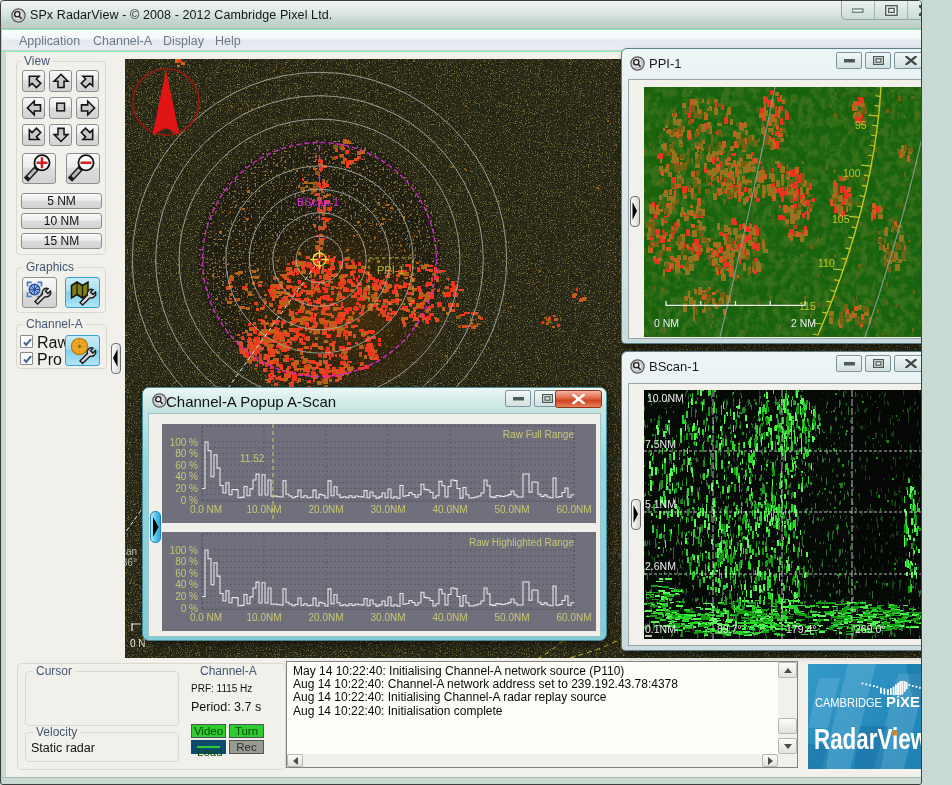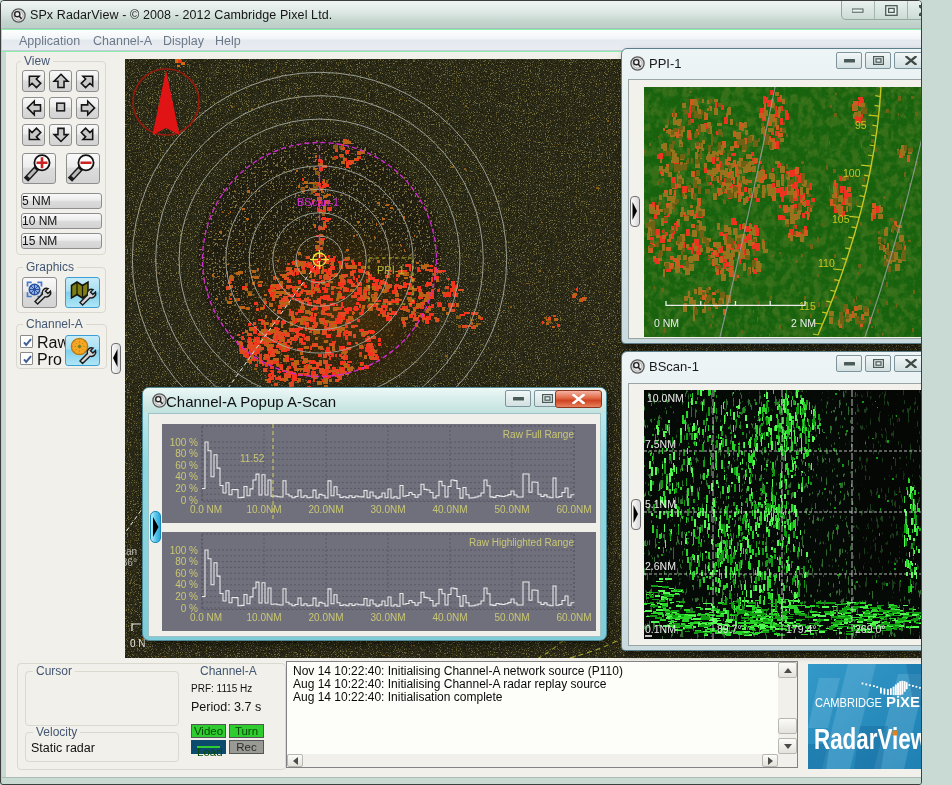--- a/index.html
+++ b/index.html
@@ -8,21 +8,21 @@
 #title-txt{position:absolute;left:29px;top:7px;font-size:12.5px;color:#151515;letter-spacing:.1px}
 #winbtns{position:absolute;right:7px;top:0;height:19px;display:flex;border:1px solid #93a8a2;border-top:none;border-radius:0 0 5px 5px;overflow:hidden;background:linear-gradient(180deg,#e9f1ee,#ccdbd5)}
 .wb{width:33px;height:18px;display:flex;align-items:center;justify-content:center;border-right:1px solid #a3b5af}
 .wb:last-child{border-right:none;width:35px}
 #menubar{position:absolute;left:1px;top:29px;width:950px;height:21px;background:linear-gradient(180deg,#fcfdfe 0%,#f2f5f8 45%,#e4e9ef 50%,#e9edf2 100%);border-bottom:1px solid #c7ccd4}
 .mi{position:absolute;top:4px;font-size:12.5px;color:#6d7888}
 #client-l{position:absolute;left:1px;top:51px;width:950px;height:729px;background:#f1f0ea}
 .gbox{position:absolute;border:1px solid #d9d9d0;border-radius:4px}
 .glabel{position:absolute;font-size:12px;color:#435672;background:#f1f0ea;padding:0 3px;line-height:12px}
 .pbtn{position:absolute;border:1px solid #8e8e8e;border-radius:3px;background:linear-gradient(180deg,#f9f9f9 0%,#ececec 45%,#dcdcdc 50%,#d3d3d3 100%)}
-.pbtn.txt{font-size:12px;color:#111;text-align:left}
+.pbtn.txt{font-size:12px;color:#111;text-align:center}
 .bluebtn{position:absolute;border:1px solid #3c9fd4;border-radius:3px;background:linear-gradient(180deg,#c8ecf8 0%,#a8e0f4 45%,#7fd0ee 50%,#b0e6f6 100%)}
 .cb{position:absolute;width:13px;height:13px;background:#fff;border:1px solid #8a8a8a;border-radius:1px}
 .cbl{position:absolute;font-size:16px;color:#111}
 .tab{position:absolute;width:10px;height:31px;background:linear-gradient(90deg,#fbfbfb,#d8d8d8);border:1.5px solid #6e6e6e;border-radius:4px}
 .fwin{position:absolute;border:1px solid #5c7f8a;border-radius:6px 6px 4px 4px}
 .ftxt{position:absolute;left:27px;top:7px;font-size:13px;color:#1a1a1a}
 .fbtns{position:absolute;top:3px;height:17px;display:flex}
 .fb{width:26px;height:17px;margin-left:3px;border:1px solid #7e949c;border-radius:2px;background:linear-gradient(180deg,#f2f7f7,#d3e0e1);display:flex;align-items:center;justify-content:center}
 .fcontent{position:absolute;background:#f2f1ec;border:1px solid #98a5a3}
 .logline{font-size:12px;color:#0a0a0a;line-height:13.2px;white-space:nowrap}
@@ -444,21 +444,22 @@
     <div class="glabel" style="left:196px;top:664px">Channel-A</div>
     <div class="abs" style="left:190px;top:682px;font-size:10px;color:#111">PRF: 1115 Hz</div>
     <div class="abs" style="left:190px;top:699px;font-size:12.5px;color:#111">Period: 3.7 s</div>
     <div class="abs" style="left:190px;top:723px;width:35px;height:14px;background:#2ecc2e;border:1px solid #555;font-size:11.5px;line-height:12px;text-align:center;color:#064a06">Video</div>
     <div class="abs" style="left:228px;top:723px;width:35px;height:14px;background:#2ecc2e;border:1px solid #555;font-size:11.5px;line-height:12px;text-align:center;color:#064a06">Turn</div>
     <div class="abs" style="left:190px;top:739px;width:35px;height:14px;background:#2ecc2e;border:6px solid #0c4a6e;font-size:11.5px;line-height:12px;text-align:center;color:#064a06">Load</div>
     <div class="abs" style="left:228px;top:739px;width:35px;height:14px;background:#9a9a94;border:1px solid #555;font-size:11.5px;line-height:12px;text-align:center;color:#2a2a2a">Rec</div>
     <div class="abs" style="left:285px;top:660px;width:512px;height:107px;border:1px solid #828282;background:#f1f0ec"></div>
     <div class="abs" style="left:286px;top:661px;width:491px;height:92px;background:#fdfdfa"></div>
     <div class="abs" style="left:292px;top:664px">
-      <div class="logline">Nov 14 10:22:40: Initialising Channel-A network source (P110)</div>
+      <div class="logline">May 14 10:22:40: Initialising Channel-A network source (P110)</div>
+      <div class="logline">Aug 14 10:22:40: Channel-A network address set to 239.192.43.78:4378</div>
       <div class="logline">Aug 14 10:22:40: Initialising Channel-A radar replay source</div>
       <div class="logline">Aug 14 10:22:40: Initialisation complete</div>
     </div>
     <div class="abs" style="left:777px;top:661px;width:19px;height:92px;background:#f1f0ea"></div>
     <div class="abs" style="left:777px;top:661px;width:19px;height:16px;background:linear-gradient(180deg,#fbfbf9,#e3e2dc);border:1px solid #b9b8b0;border-radius:2px;display:flex;align-items:center;justify-content:center">
       <svg width="8" height="5" viewBox="0 0 8 5">
         <path d="M4 0 L8 5 L0 5 Z" fill="#4a4a46"></path>
       </svg>
     </div>
     <div class="abs" style="left:777px;top:737px;width:19px;height:16px;background:linear-gradient(180deg,#fbfbf9,#e3e2dc);border:1px solid #b9b8b0;border-radius:2px;display:flex;align-items:center;justify-content:center">

